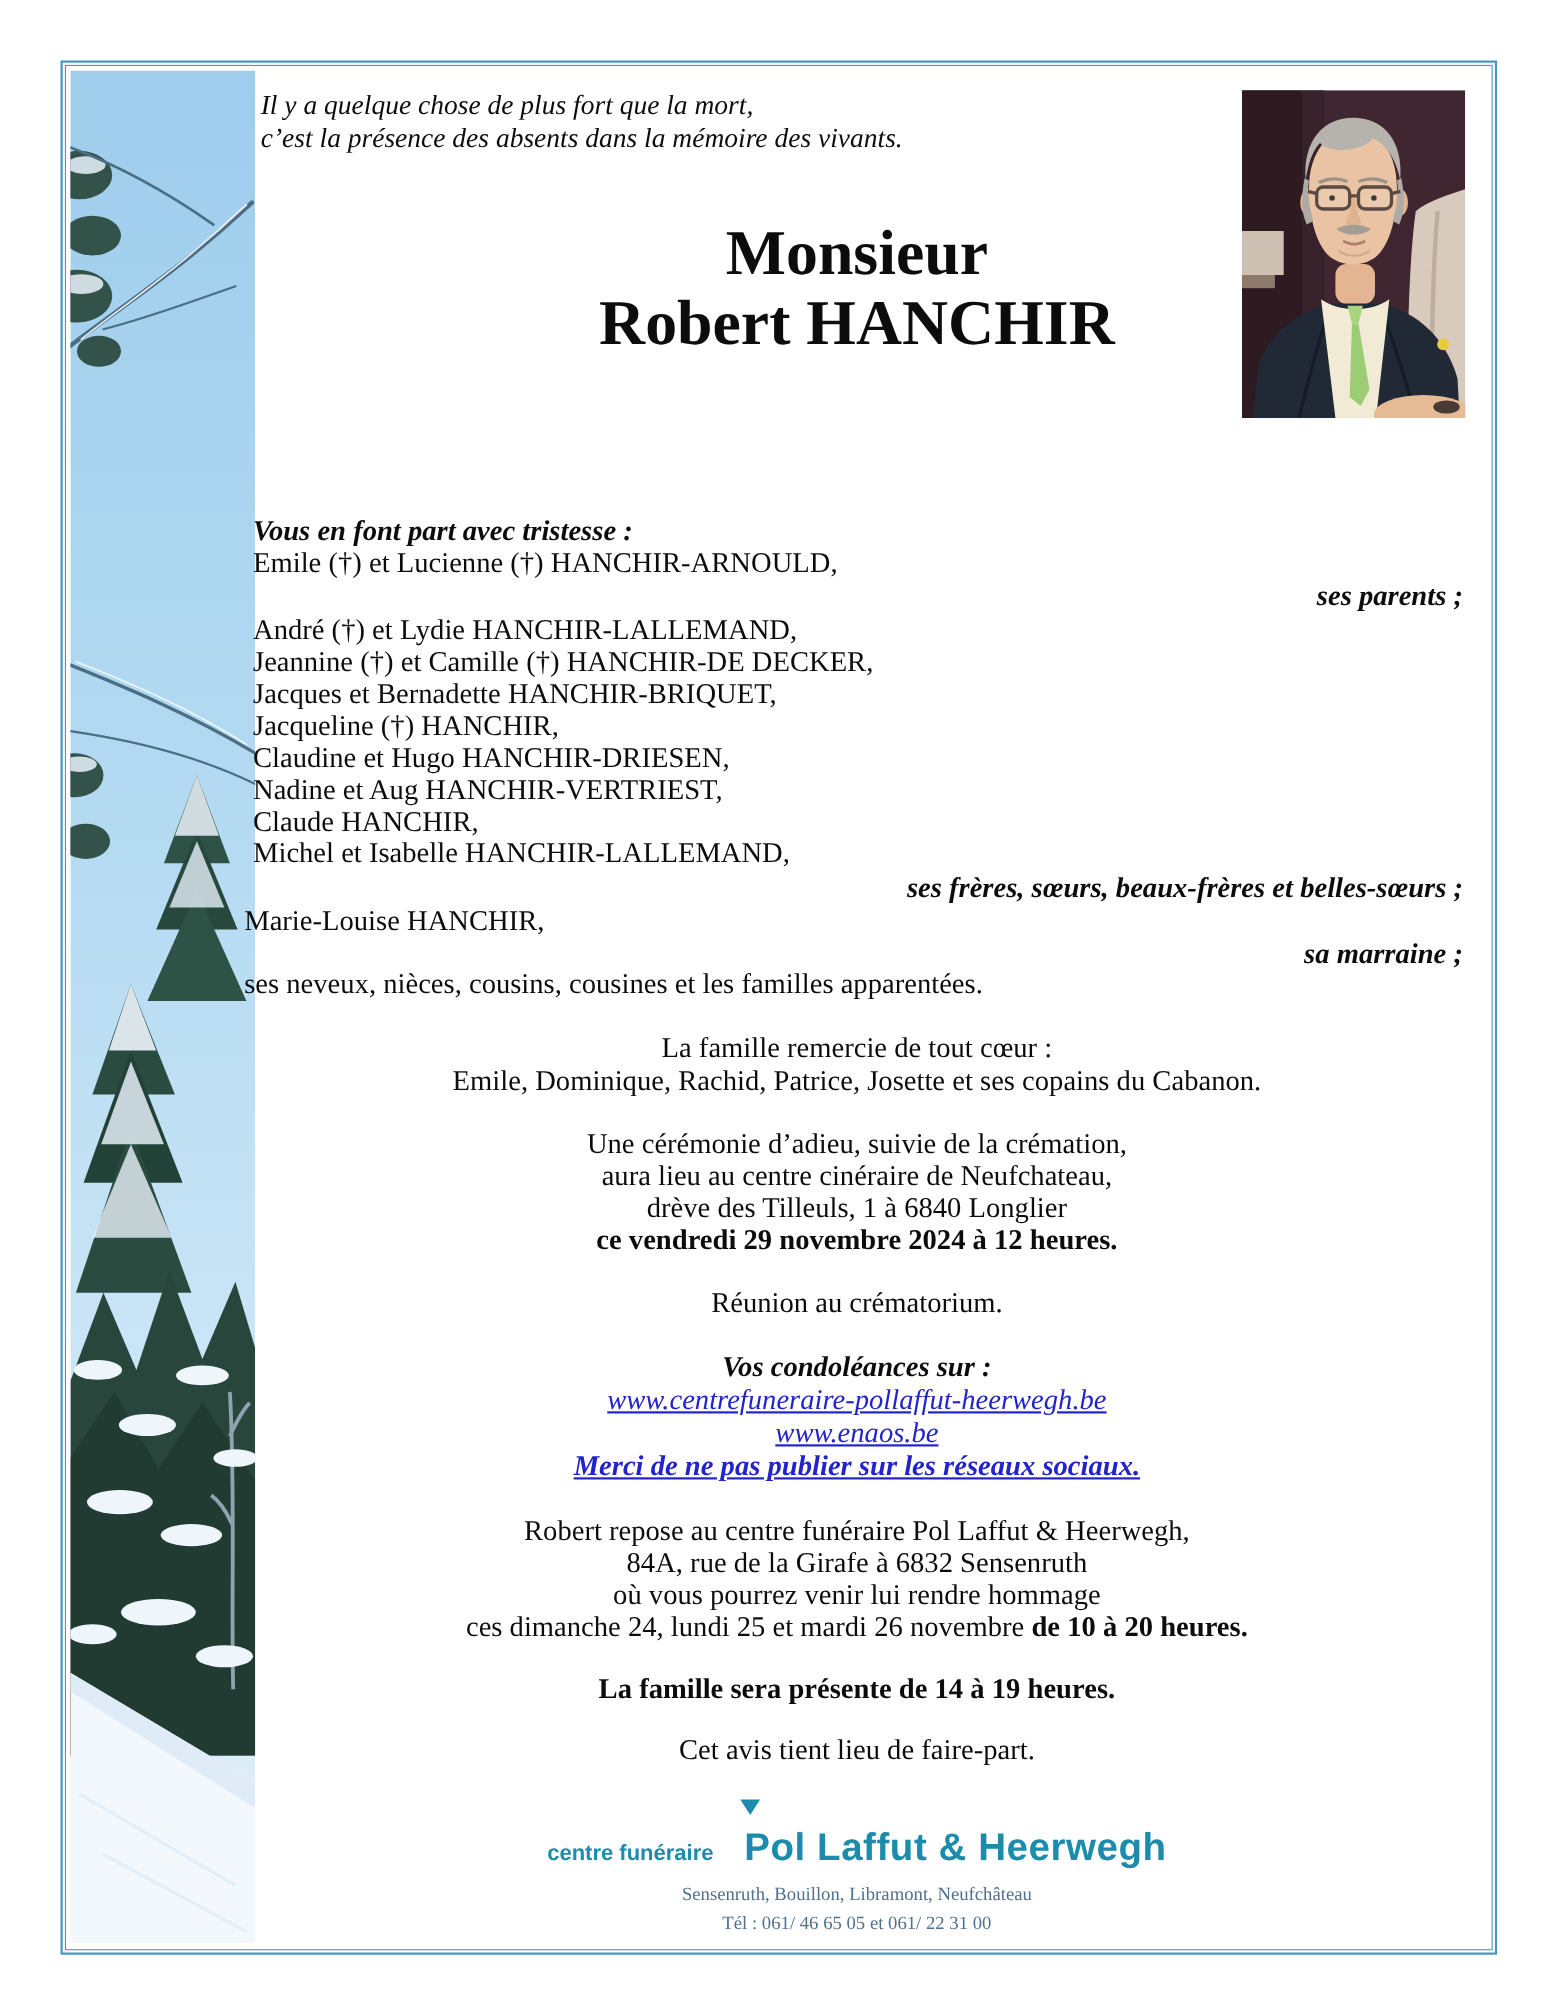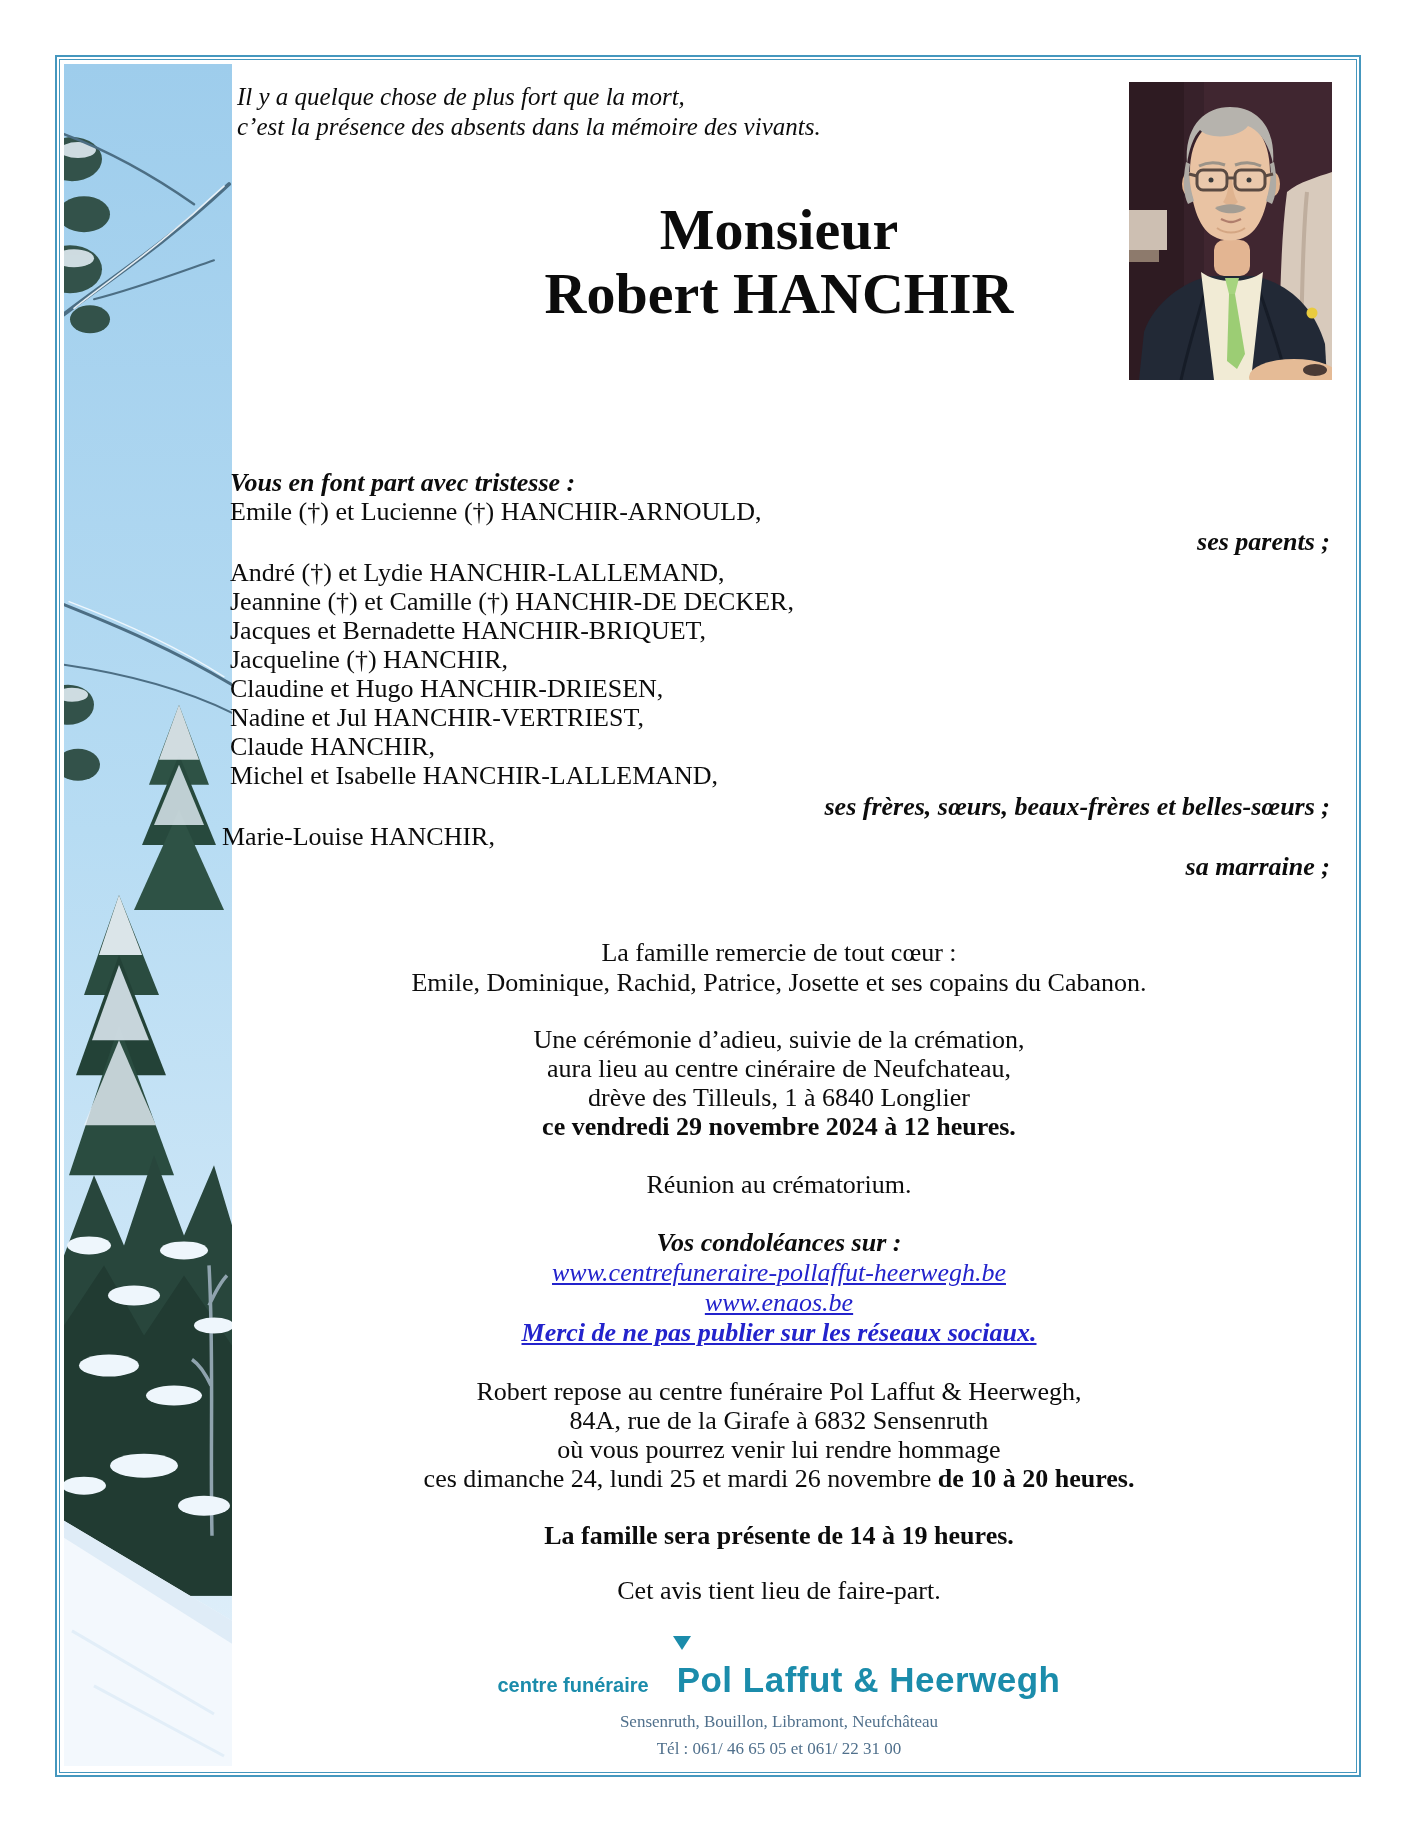--- a/index.html
+++ b/index.html
@@ -191,31 +191,32 @@
   </div>
 
   <div class="body-right" style="top:527px;">ses parents ;</div>
 
   <div class="body-left" style="top:558px;">
     <div>André (†) et Lydie HANCHIR-LALLEMAND,</div>
     <div>Jeannine (†) et Camille (†) HANCHIR-DE DECKER,</div>
     <div>Jacques et Bernadette HANCHIR-BRIQUET,</div>
     <div>Jacqueline (†) HANCHIR,</div>
     <div>Claudine et Hugo HANCHIR-DRIESEN,</div>
-    <div>Nadine et Jul HANCHIR-VERTRIEST,</div>
+    <div>Nadine et Aug HANCHIR-VERTRIEST,</div>
     <div>Claude HANCHIR,</div>
     <div>Michel et Isabelle HANCHIR-LALLEMAND,</div>
   </div>
 
   <div class="body-right" style="top:792px;">ses frères, sœurs, beaux-frères et belles-sœurs ;</div>
 
   <div class="body-left" style="top:822px; left:222px;text-align:center;">Marie-Louise HANCHIR,</div>
 
   <div class="body-right" style="top:852px;">sa marraine ;</div>
 
+  <div class="body-left" style="top:880px; left:222px;">ses neveux, nièces, cousins, cousines et les familles apparentées.</div>
 
   <div class="body-center lh30" style="top:938px;">
     <div>La famille remercie de tout cœur :</div>
     <div>Emile, Dominique, Rachid, Patrice, Josette et ses copains du Cabanon.</div>
   </div>
 
   <div class="body-center" style="top:1025px;">
     <div>Une cérémonie d’adieu, suivie de la crémation,</div>
     <div>aura lieu au centre cinéraire de Neufchateau,</div>
     <div>drève des Tilleuls, 1 à 6840 Longlier</div>

